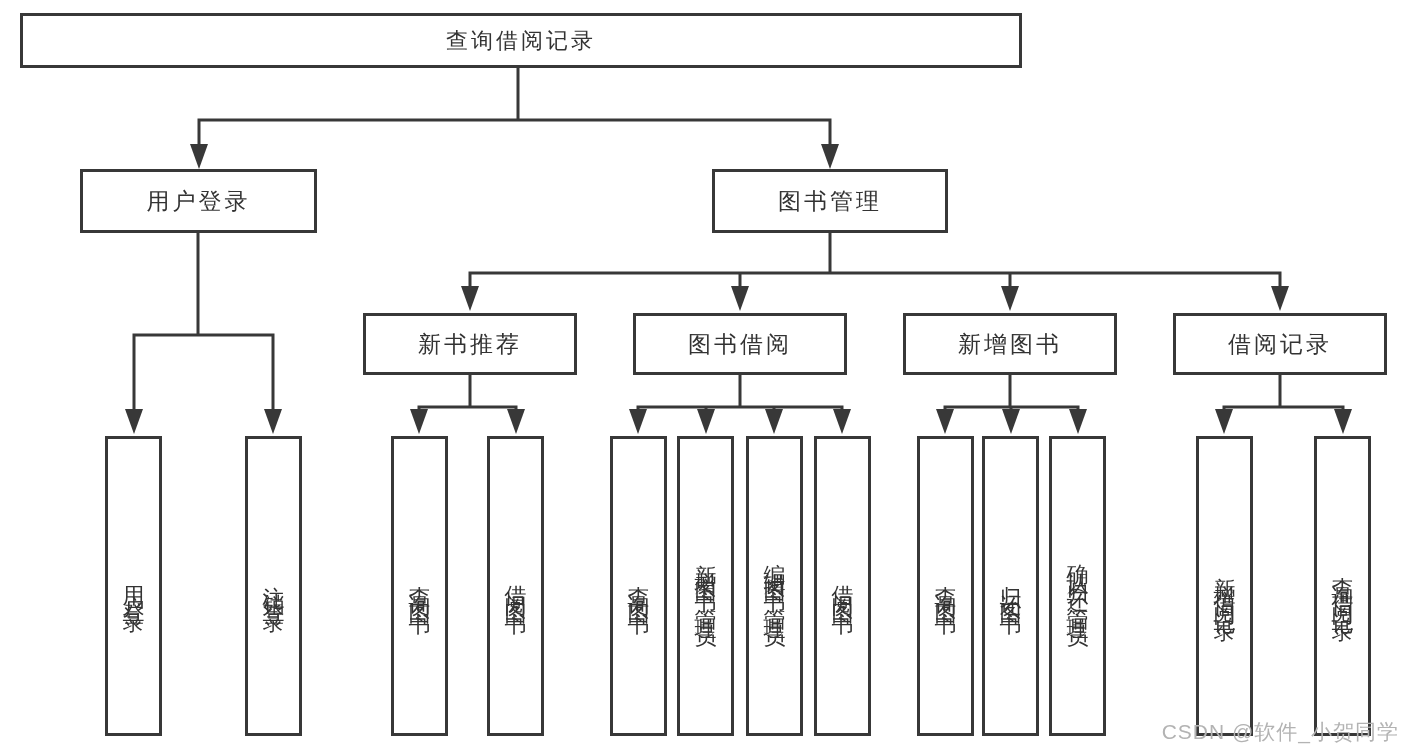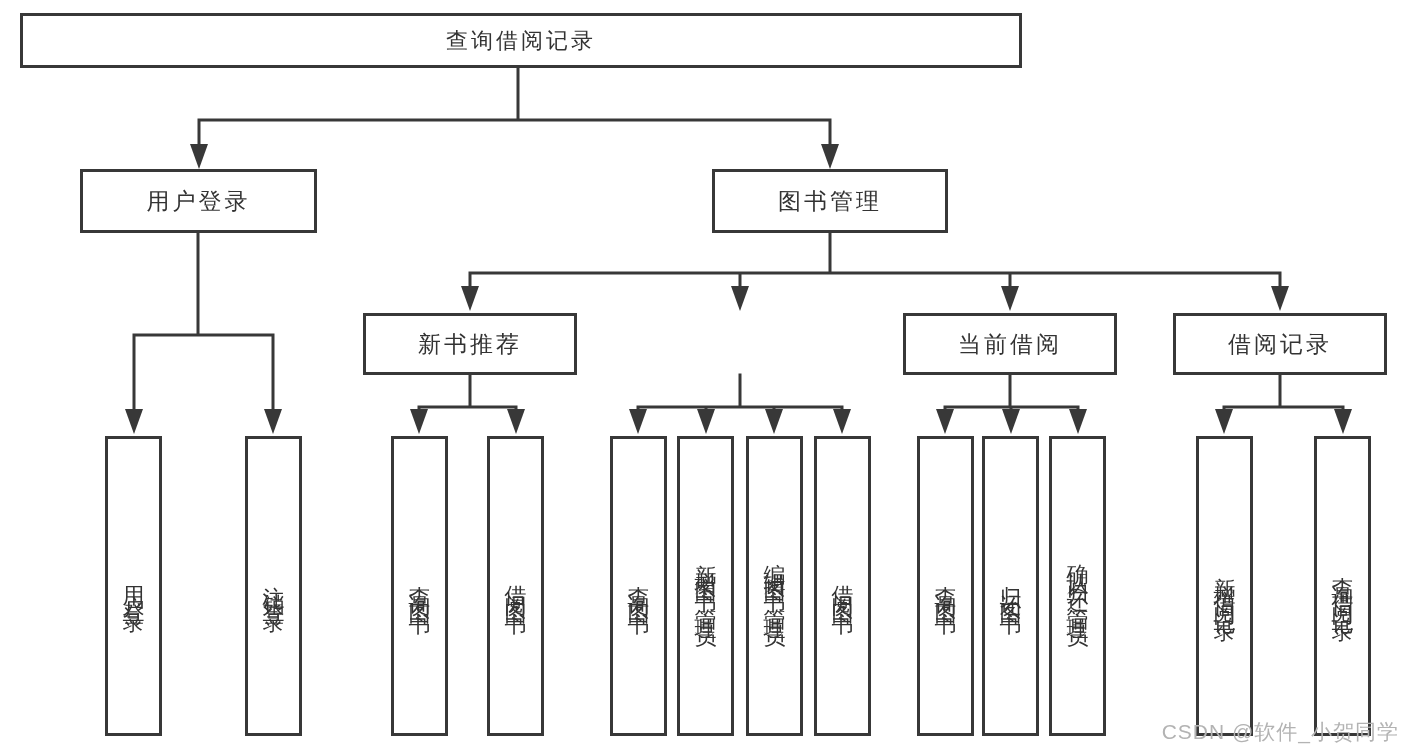--- a/index.html
+++ b/index.html
@@ -103,22 +103,25 @@
   <div class="box lvl2" style="left:80px; width:237px;">
     <span class="h-label">用户登录</span>
   </div>
   <div class="box lvl3" style="left:363px;">
     <span class="h-label">新书推荐</span>
   </div>
 
   <div class="box lvl2" style="left:712px; width:236px;">
     <span class="h-label">图书管理</span>
   </div>
+  <div class="box lvl3" style="left:633px;">
+    <span class="h-label">图书借阅</span>
+  </div>
   <div class="box lvl3" style="left:903px;">
-    <span class="h-label">当前借阅</span>
+    <span class="h-label">新增图书</span>
   </div>
   <div class="box lvl3" style="left:1173px;">
     <span class="h-label">借阅记录</span>
   </div>
 
   <div class="box leaf" style="left:105px;">
     <span class="vtext">用户登录</span>
   </div>
   <div class="box leaf" style="left:245px;">
     <span class="vtext">注销登录</span>

